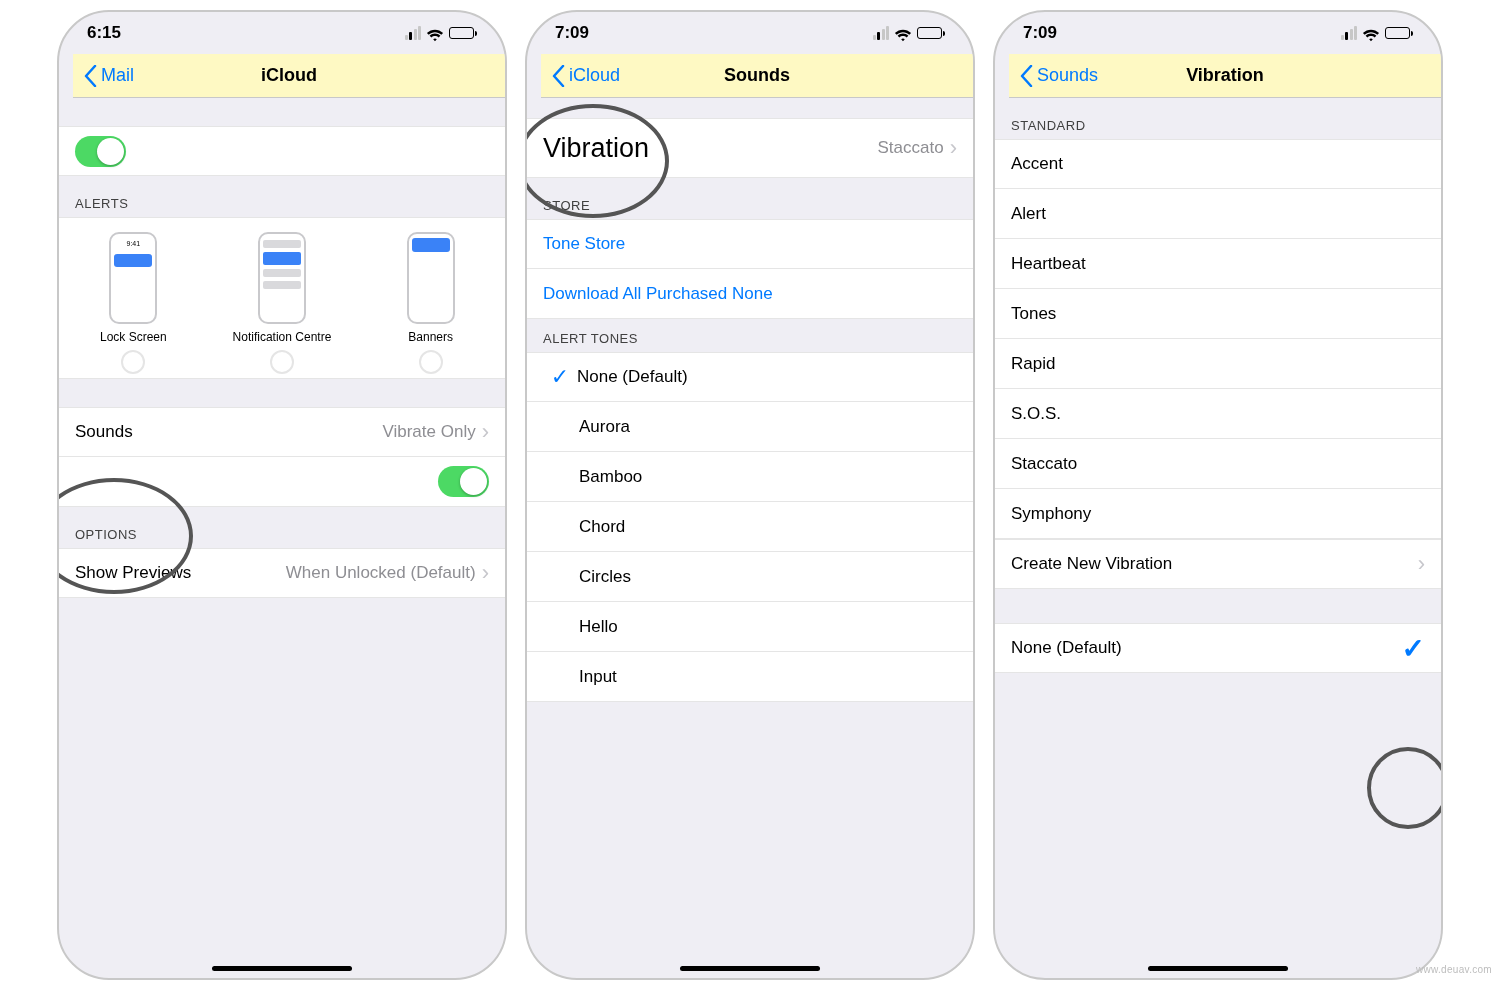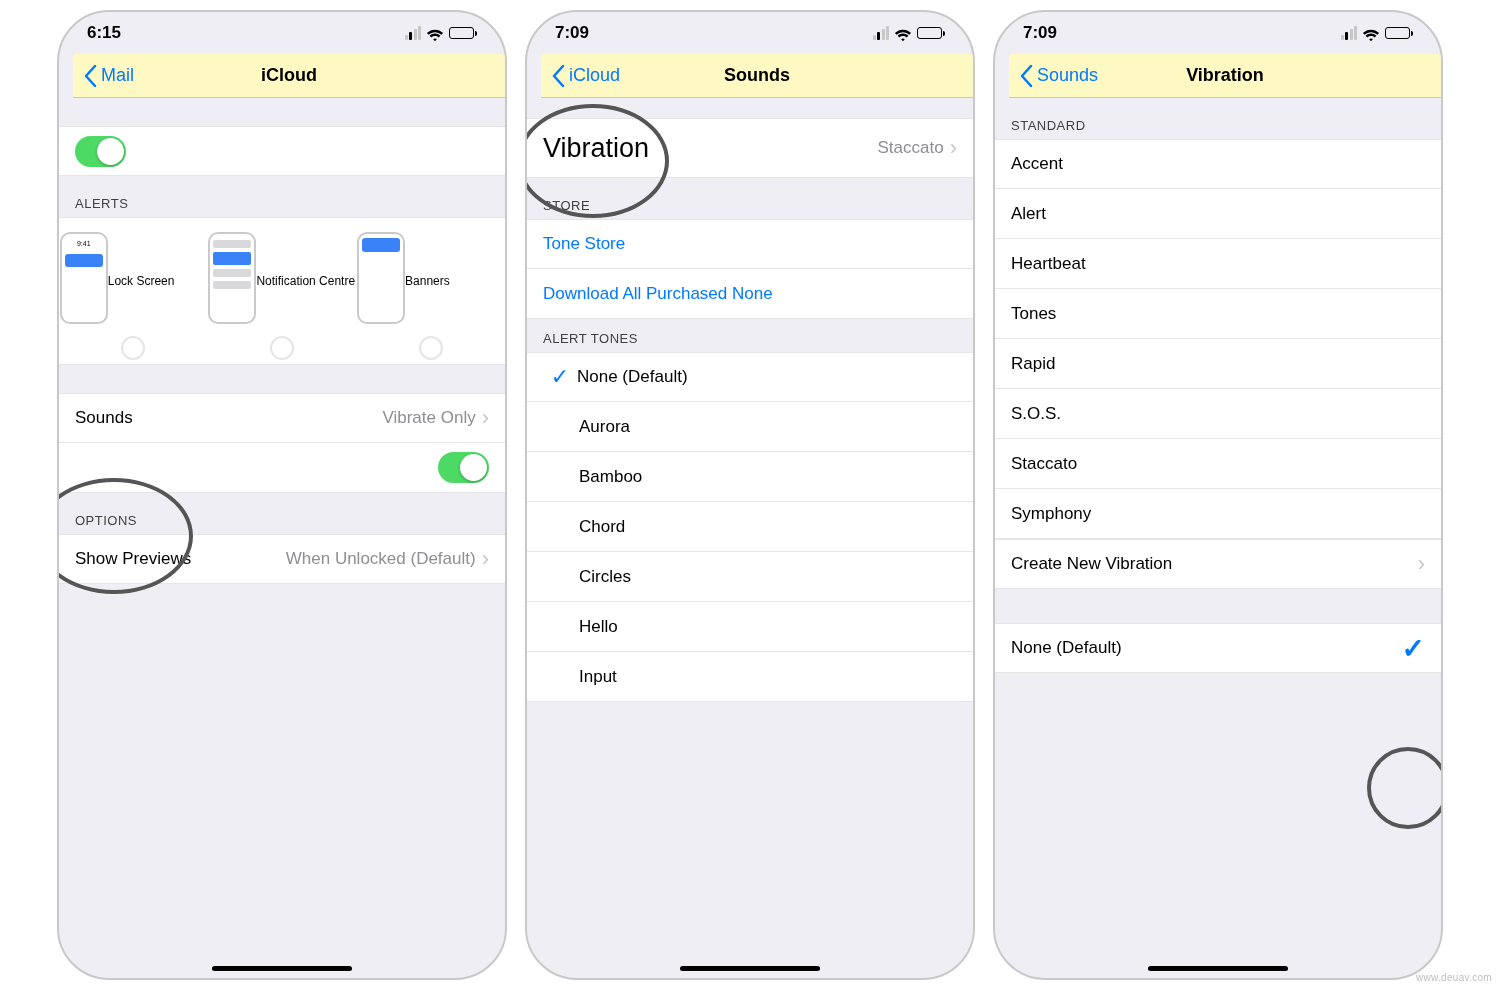--- a/index.html
+++ b/index.html
@@ -26,34 +26,34 @@
 .row.first{border-top:1px solid #e5e5e5;}
 .row-label{flex:1;color:#000;}
 .row-value{color:#8e8e93;margin-right:6px;}
 .chevron{color:#c7c7cc;font-size:22px;line-height:1;}
 .link{color:#007aff;}
 .note{font-size:13px;color:#6d6d72;padding:8px 16px;line-height:1.35;}
 .toggle{width:51px;height:31px;border-radius:16px;position:relative;background:#4cd964;}
 .toggle::after{content:"";position:absolute;width:27px;height:27px;background:#fff;border-radius:50%;top:2px;right:2px;box-shadow:0 1px 3px rgba(0,0,0,0.3);}
 .alerts-row{background:#fff;padding:14px 0 4px;border-top:1px solid #e5e5e5;border-bottom:1px solid #e5e5e5;}
 .alerts-items{display:flex;justify-content:space-around;}
-.alert-item{display:flex;flex-direction:row;align-items:center;font-size:12px;color:#000;width:33%;}
+.alert-item{display:flex;flex-direction:column;align-items:center;font-size:12px;color:#000;width:33%;}
 .mock-phone{width:48px;height:92px;border:2px solid #c9c9cc;border-radius:10px;background:#fff;margin-bottom:6px;position:relative;overflow:hidden;}
 .mock-phone.lock::before{content:"9:41";position:absolute;top:6px;left:0;right:0;text-align:center;font-size:7px;color:#000;}
 .mock-phone.lock::after{content:"";position:absolute;top:20px;left:3px;right:3px;height:13px;background:#3a82f7;border-radius:3px;}
 .mock-phone.center .cn{position:absolute;left:3px;right:3px;height:8px;background:#d9d9dc;border-radius:2px;}
 .mock-phone.center .c1{top:6px}.mock-phone.center .c2{top:18px;height:13px;background:#3a82f7}.mock-phone.center .c3{top:35px}.mock-phone.center .c4{top:47px}
 .mock-phone.banner::after{content:"";position:absolute;top:4px;left:3px;right:3px;height:14px;background:#3a82f7;border-radius:3px;}
 .radio-row{display:flex;justify-content:space-around;margin-top:6px;}
 .radio{width:24px;height:24px;border-radius:50%;border:2px solid #e5e5e5;}
 .check{color:#007aff;font-size:22px;width:30px;text-align:center;flex:0 0 34px;}
 .indent{padding-left:52px;}
 .home-ind{position:absolute;bottom:7px;left:50%;transform:translateX(-50%);width:140px;height:5px;background:#000;border-radius:3px;}
 .circle{position:absolute;border:4px solid #555;border-radius:50%;pointer-events:none;z-index:5;}
-.watermark{position:fixed;right:8px;bottom:16px;font-size:10px;color:#bdbdbd;letter-spacing:0.3px;}
+.watermark{position:fixed;right:8px;bottom:24px;font-size:10px;color:#bdbdbd;letter-spacing:0.3px;}
 .spacer{height:28px;}
 </style>
 </head>
 <body>
 
 <div class="phone">
   <div class="status-bar">
     <span>6:15</span>
     <div class="status-right">
       <span class="signal">

